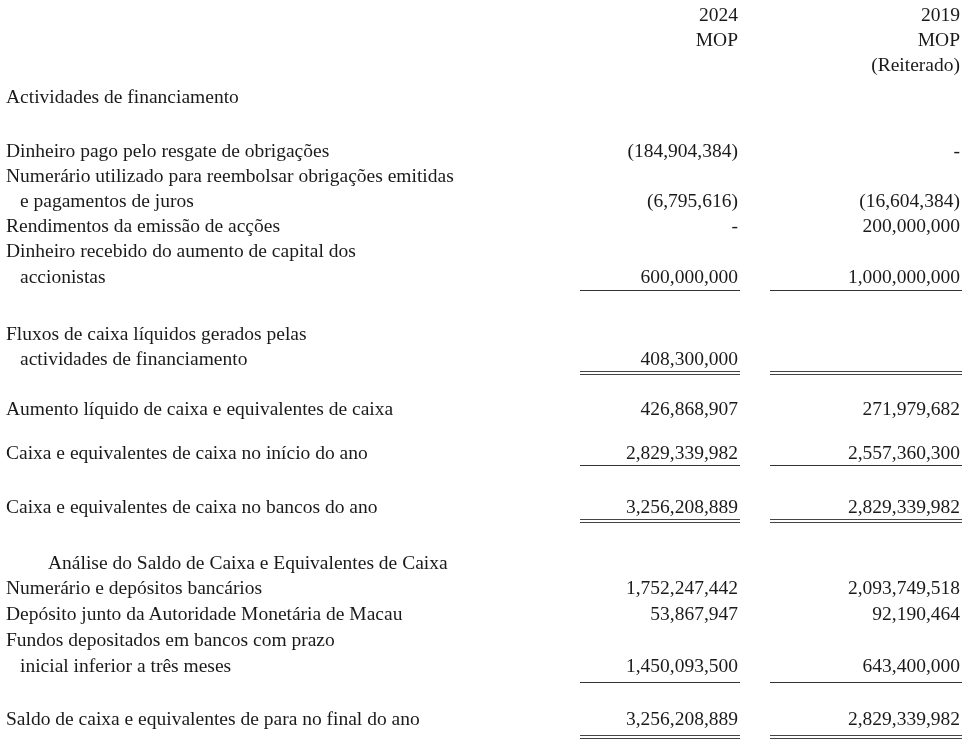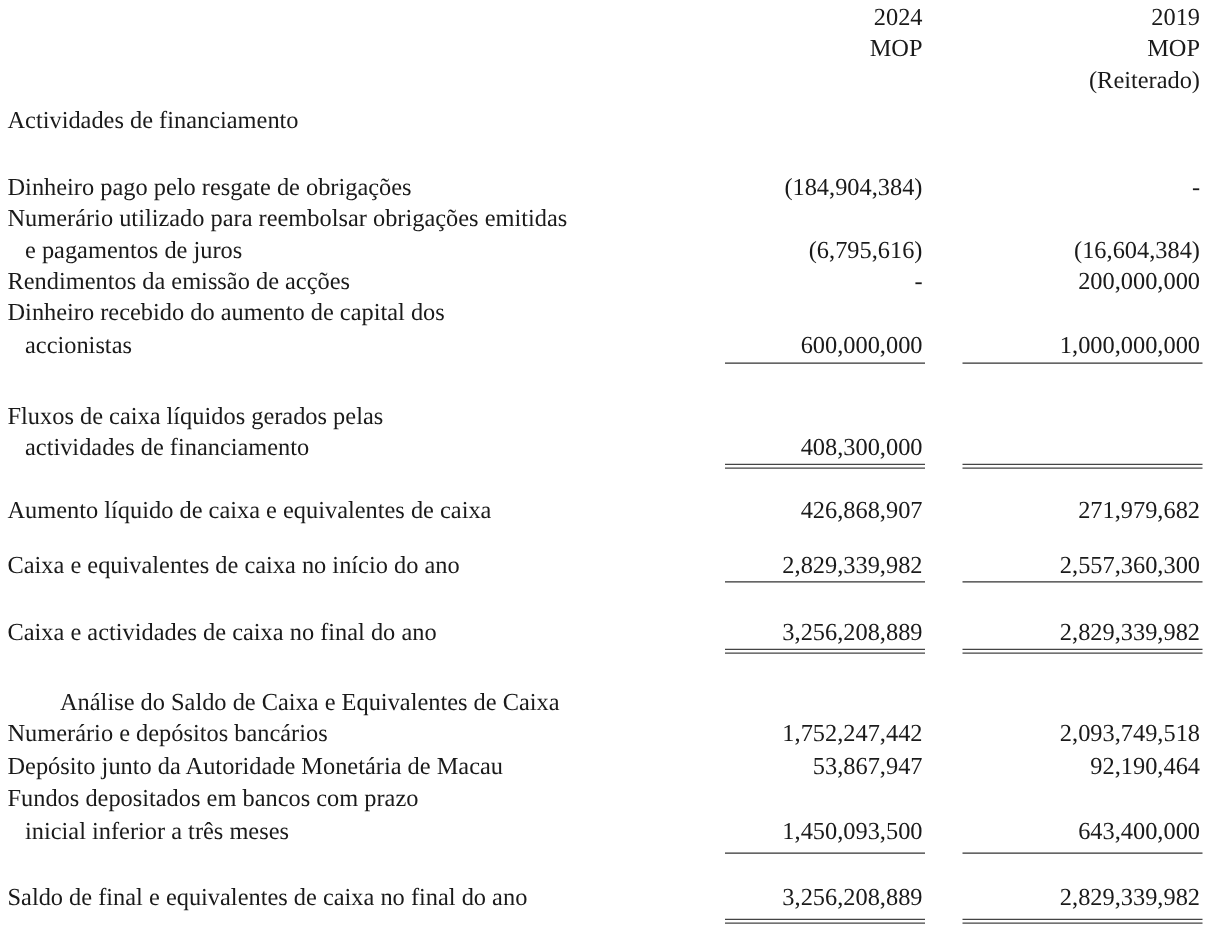--- a/index.html
+++ b/index.html
@@ -120,21 +120,21 @@
 
 <div class="row" style="top:440px;">
   <span class="label">Caixa e equivalentes de caixa no início do ano</span>
   <span class="c1">2,829,339,982</span>
   <span class="c2">2,557,360,300</span>
 </div>
 <div class="ul col1" style="top:465px;"></div>
 <div class="ul col2" style="top:465px;"></div>
 
 <div class="row" style="top:494px;">
-  <span class="label">Caixa e actividades de caixa no final do ano</span>
+  <span class="label">Caixa e equivalentes de caixa no bancos do ano</span>
   <span class="c1">3,256,208,889</span>
   <span class="c2">2,829,339,982</span>
 </div>
 <div class="ul dbl col1" style="top:519px;"></div>
 <div class="ul dbl col2" style="top:519px;"></div>
 
 <div class="row" style="top:550px;margin-left:42px;">
   <span class="label">Análise do Saldo de Caixa e Equivalentes de Caixa</span>
 </div>
 
@@ -155,18 +155,18 @@
 </div>
 <div class="row" style="top:653px;padding-left:46px;">
   <span class="label indent">inicial inferior a três meses</span>
   <span class="c1">1,450,093,500</span>
   <span class="c2">643,400,000</span>
 </div>
 <div class="ul col1" style="top:682px;"></div>
 <div class="ul col2" style="top:682px;"></div>
 
 <div class="row" style="top:706px;">
-  <span class="label">Saldo de final e equivalentes de caixa no final do ano</span>
+  <span class="label">Saldo de caixa e equivalentes de para no final do ano</span>
   <span class="c1">3,256,208,889</span>
   <span class="c2">2,829,339,982</span>
 </div>
 <div class="ul dbl col1" style="top:735px;"></div>
 <div class="ul dbl col2" style="top:735px;"></div>
 
 </body></html>

